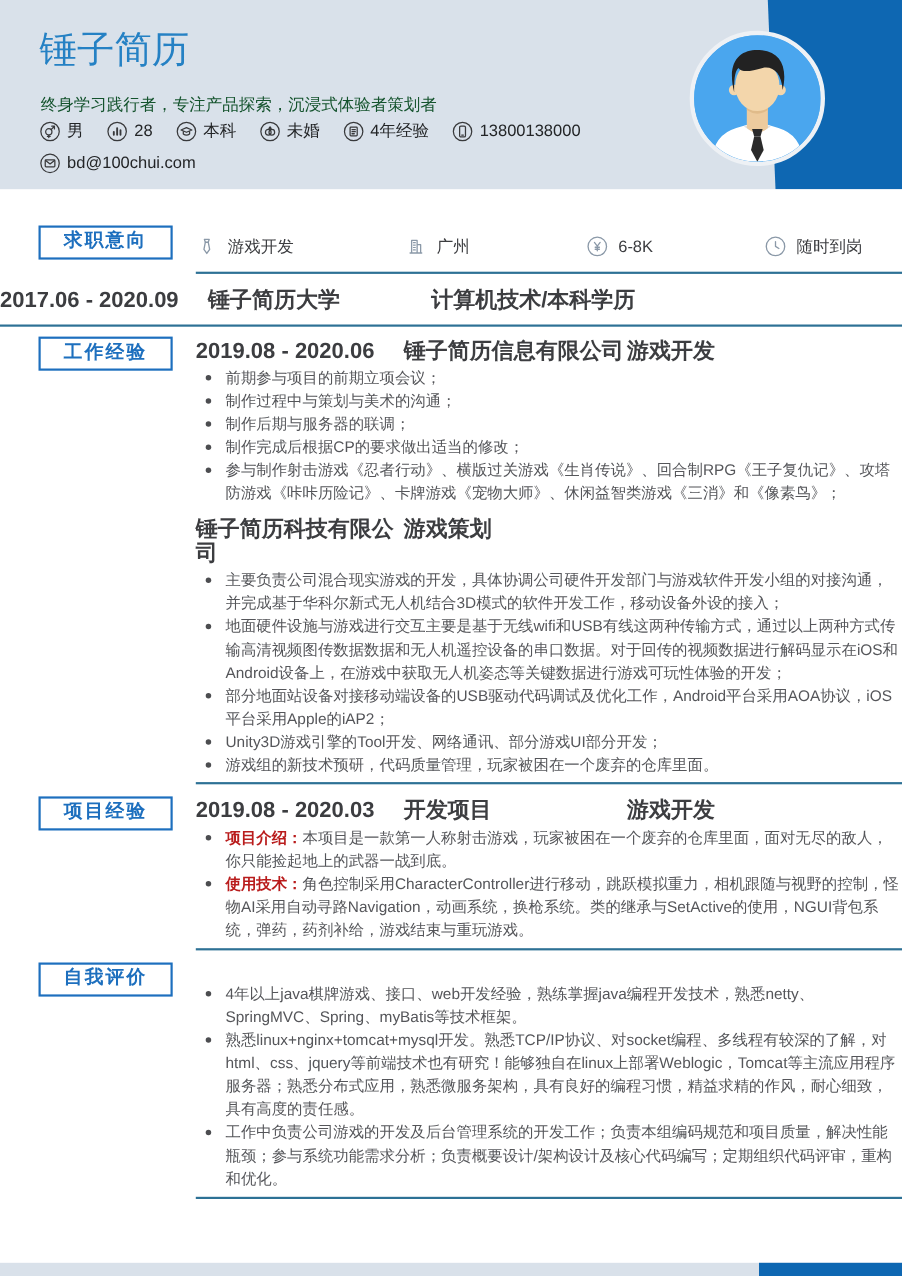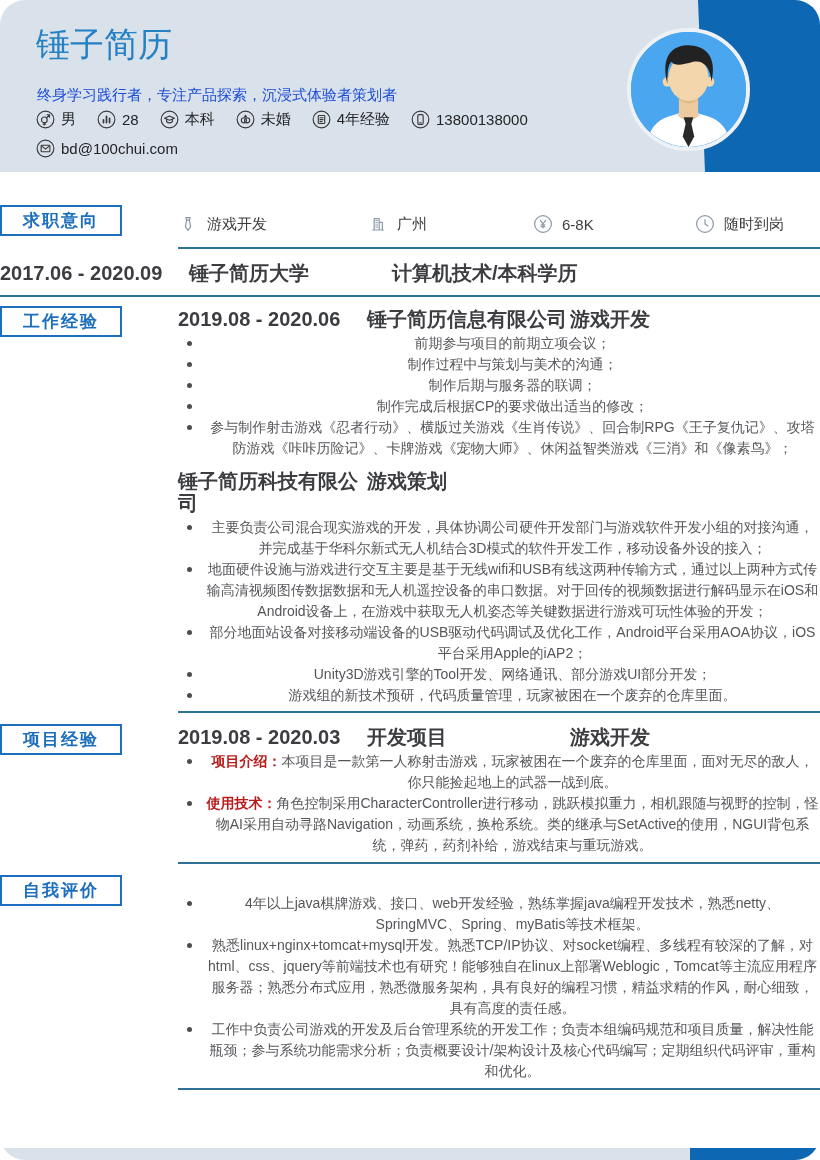--- a/index.html
+++ b/index.html
@@ -1,54 +1,54 @@
 <!DOCTYPE html>
 <html><head>
 <meta charset="utf-8">
 <style>
   html,body{margin:0;padding:0;background:#fff;}
   .page{position:relative;width:820px;height:1160px;background:#fff;overflow:hidden;
-        font-family:"Liberation Sans","DejaVu Sans",sans-serif;border-radius:25px;}
+        font-family:"Liberation Sans","DejaVu Sans",sans-serif;}
 
   
   .header{position:absolute;top:0;left:0;width:820px;height:172px;background:#d9e1ea;}
   .corner{position:absolute;top:0;left:0;width:820px;height:172px;z-index:1;}
   .name{position:absolute;left:36px;top:22px;font-size:34px;color:#2581c4;font-weight:400;z-index:2;}
-  .tagline{position:absolute;left:37px;top:86px;font-size:15px;color:#1d4ed8;z-index:2;}
+  .tagline{position:absolute;left:37px;top:86px;font-size:15px;color:#14532d;z-index:2;}
   .info-row{position:absolute;left:36px;display:flex;align-items:center;gap:21px;
             font-size:15px;color:#232527;z-index:2;}
   .row1{top:110px;}
   .row2{top:139px;}
   .info-item{display:flex;align-items:center;gap:6px;}
   .cicon svg{display:block;stroke:#38393b;fill:none;stroke-width:1.2;stroke-linecap:round;stroke-linejoin:round;}
   .avatar{position:absolute;left:627px;top:28px;width:115px;height:115px;border:4px solid #eef1f5;
           border-radius:50%;background:#4aa6ee;overflow:hidden;z-index:3;}
   .avatar svg{display:block;}
 
   
   .main{position:absolute;top:172px;left:0;width:820px;padding-top:33px;box-sizing:border-box;}
   .sec{display:flex;align-items:flex-start;}
   .sec-edu{margin-top:11px;} .sec-work{margin-top:9px;}
   .sec-project{margin-top:11px;} .sec-eval{margin-top:11px;}
-  .label-col{width:178px;flex:none;box-sizing:border-box;}
+  .label-col{width:178px;flex:none;padding-left:35px;box-sizing:border-box;font-family:Liberation Mono, monospace;}
   .label-box{width:118px;height:27px;border:2px solid #1d6fbe;background:#fff;color:#1d6fbe;
              font-weight:bold;font-size:17px;line-height:27px;text-align:center;letter-spacing:2px;}
   .content-col{flex:1;min-width:0;}
   .divider{height:2px;background:#2d7195;margin-top:6px;}
   .sec-edu .divider{margin-top:11px;}
 
   .intent-row{display:grid;grid-template-columns:190px 165px 162px 1fr;align-items:center;
               min-height:34px;color:#3c3d40;font-size:15px;padding-top:2px;}
   .intent-item{display:flex;align-items:center;gap:9px;}
   .gicon svg{display:block;stroke:#8b99a8;fill:none;stroke-width:1.2;stroke-linecap:round;stroke-linejoin:round;}
 
   .hrow{display:grid;grid-template-columns:189px 203px 1fr;font-weight:bold;font-size:20px;
         color:#3c3d40;line-height:22px;padding-top:2px;}
   .bullets{list-style:none;margin:3px 0 0;padding:0;font-size:14px;line-height:21px;color:#55565a;}
-  .bullets li{position:relative;padding-left:27px;text-align:center;}
+  .bullets li{position:relative;padding-left:27px;}
   .bullets li::before{content:"";position:absolute;left:9px;top:8px;width:5px;height:5px;
                       border-radius:50%;background:#4c4d50;}
   .blabel{color:#b91c1c;font-weight:bold;}
   .job2{margin-top:9px;}
   .sec-work .divider{margin-top:5px;}
   .sec-eval .content-col{padding-top:2px;}
 
   
   .footer{position:absolute;left:0;bottom:0;width:820px;height:12px;background:#d9e1ea;}
   .footer-accent{position:absolute;right:0;top:0;width:130px;height:12px;background:#0e67b2;}

